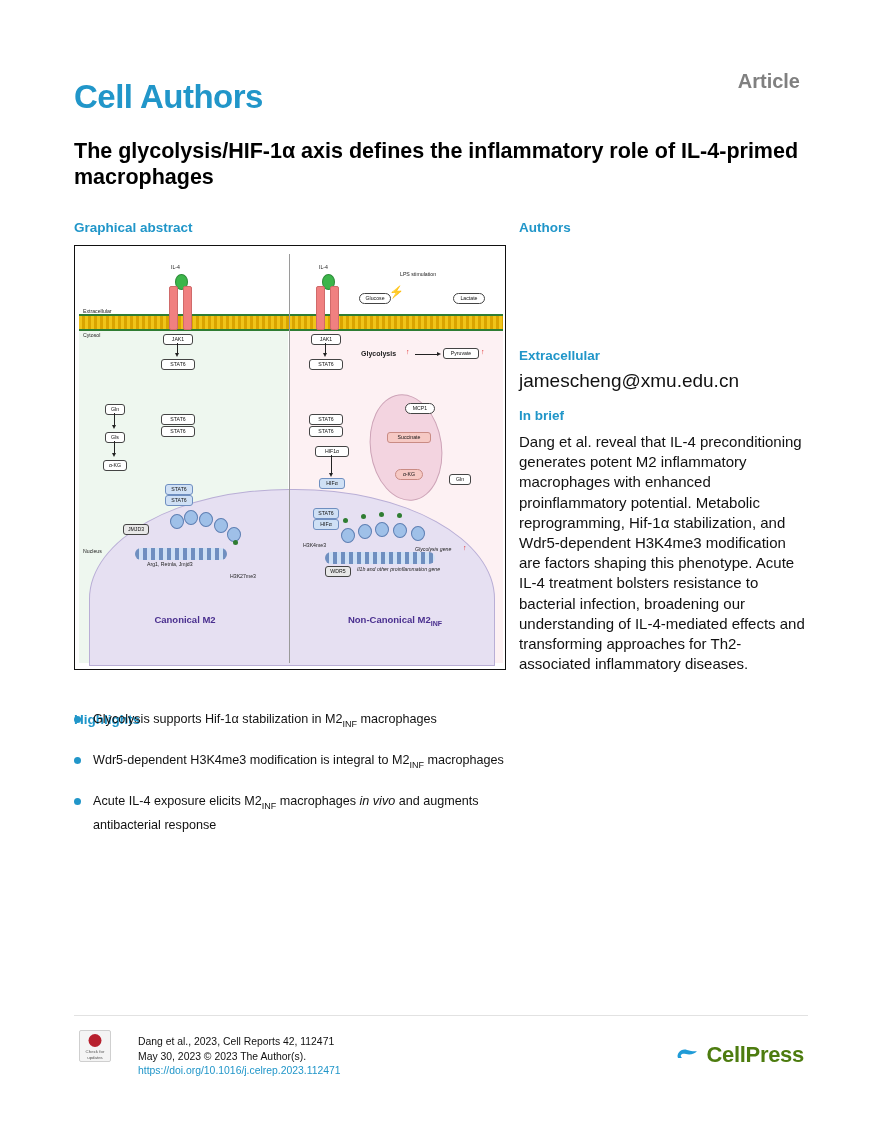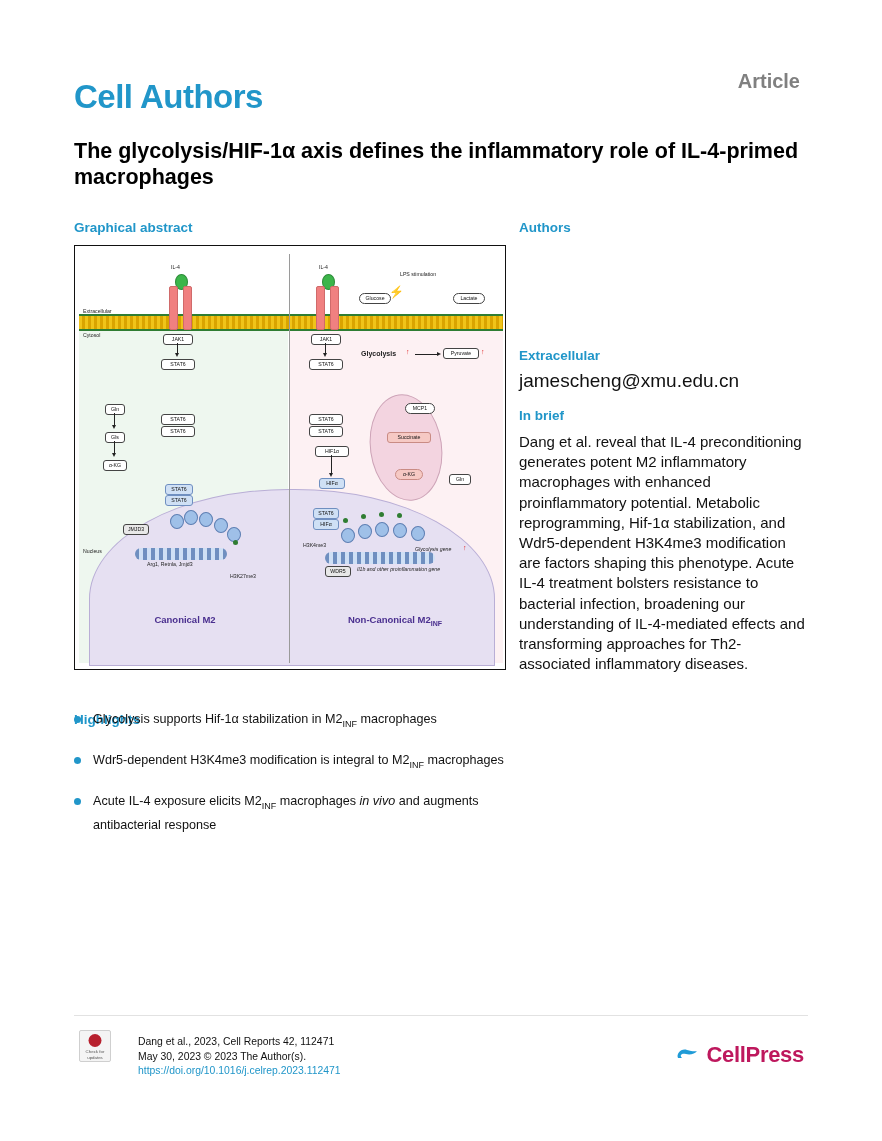--- a/index.html
+++ b/index.html
@@ -150,21 +150,21 @@
     height: 13px;
     border-radius: 50%;
     background: #b7202e;
   }
   .cellpress {
     position: absolute;
     right: 78px;
     top: 1042px;
     font-size: 22px;
     font-weight: bold;
-    color: #be185d;
+    color: #4d7c0f;
     letter-spacing: -0.3px;
     display: flex;
     align-items: center;
     gap: 7px;
     justify-content: center;
   }
   .footer-rule {
     position: absolute;
     left: 74px;
     top: 1015px;

